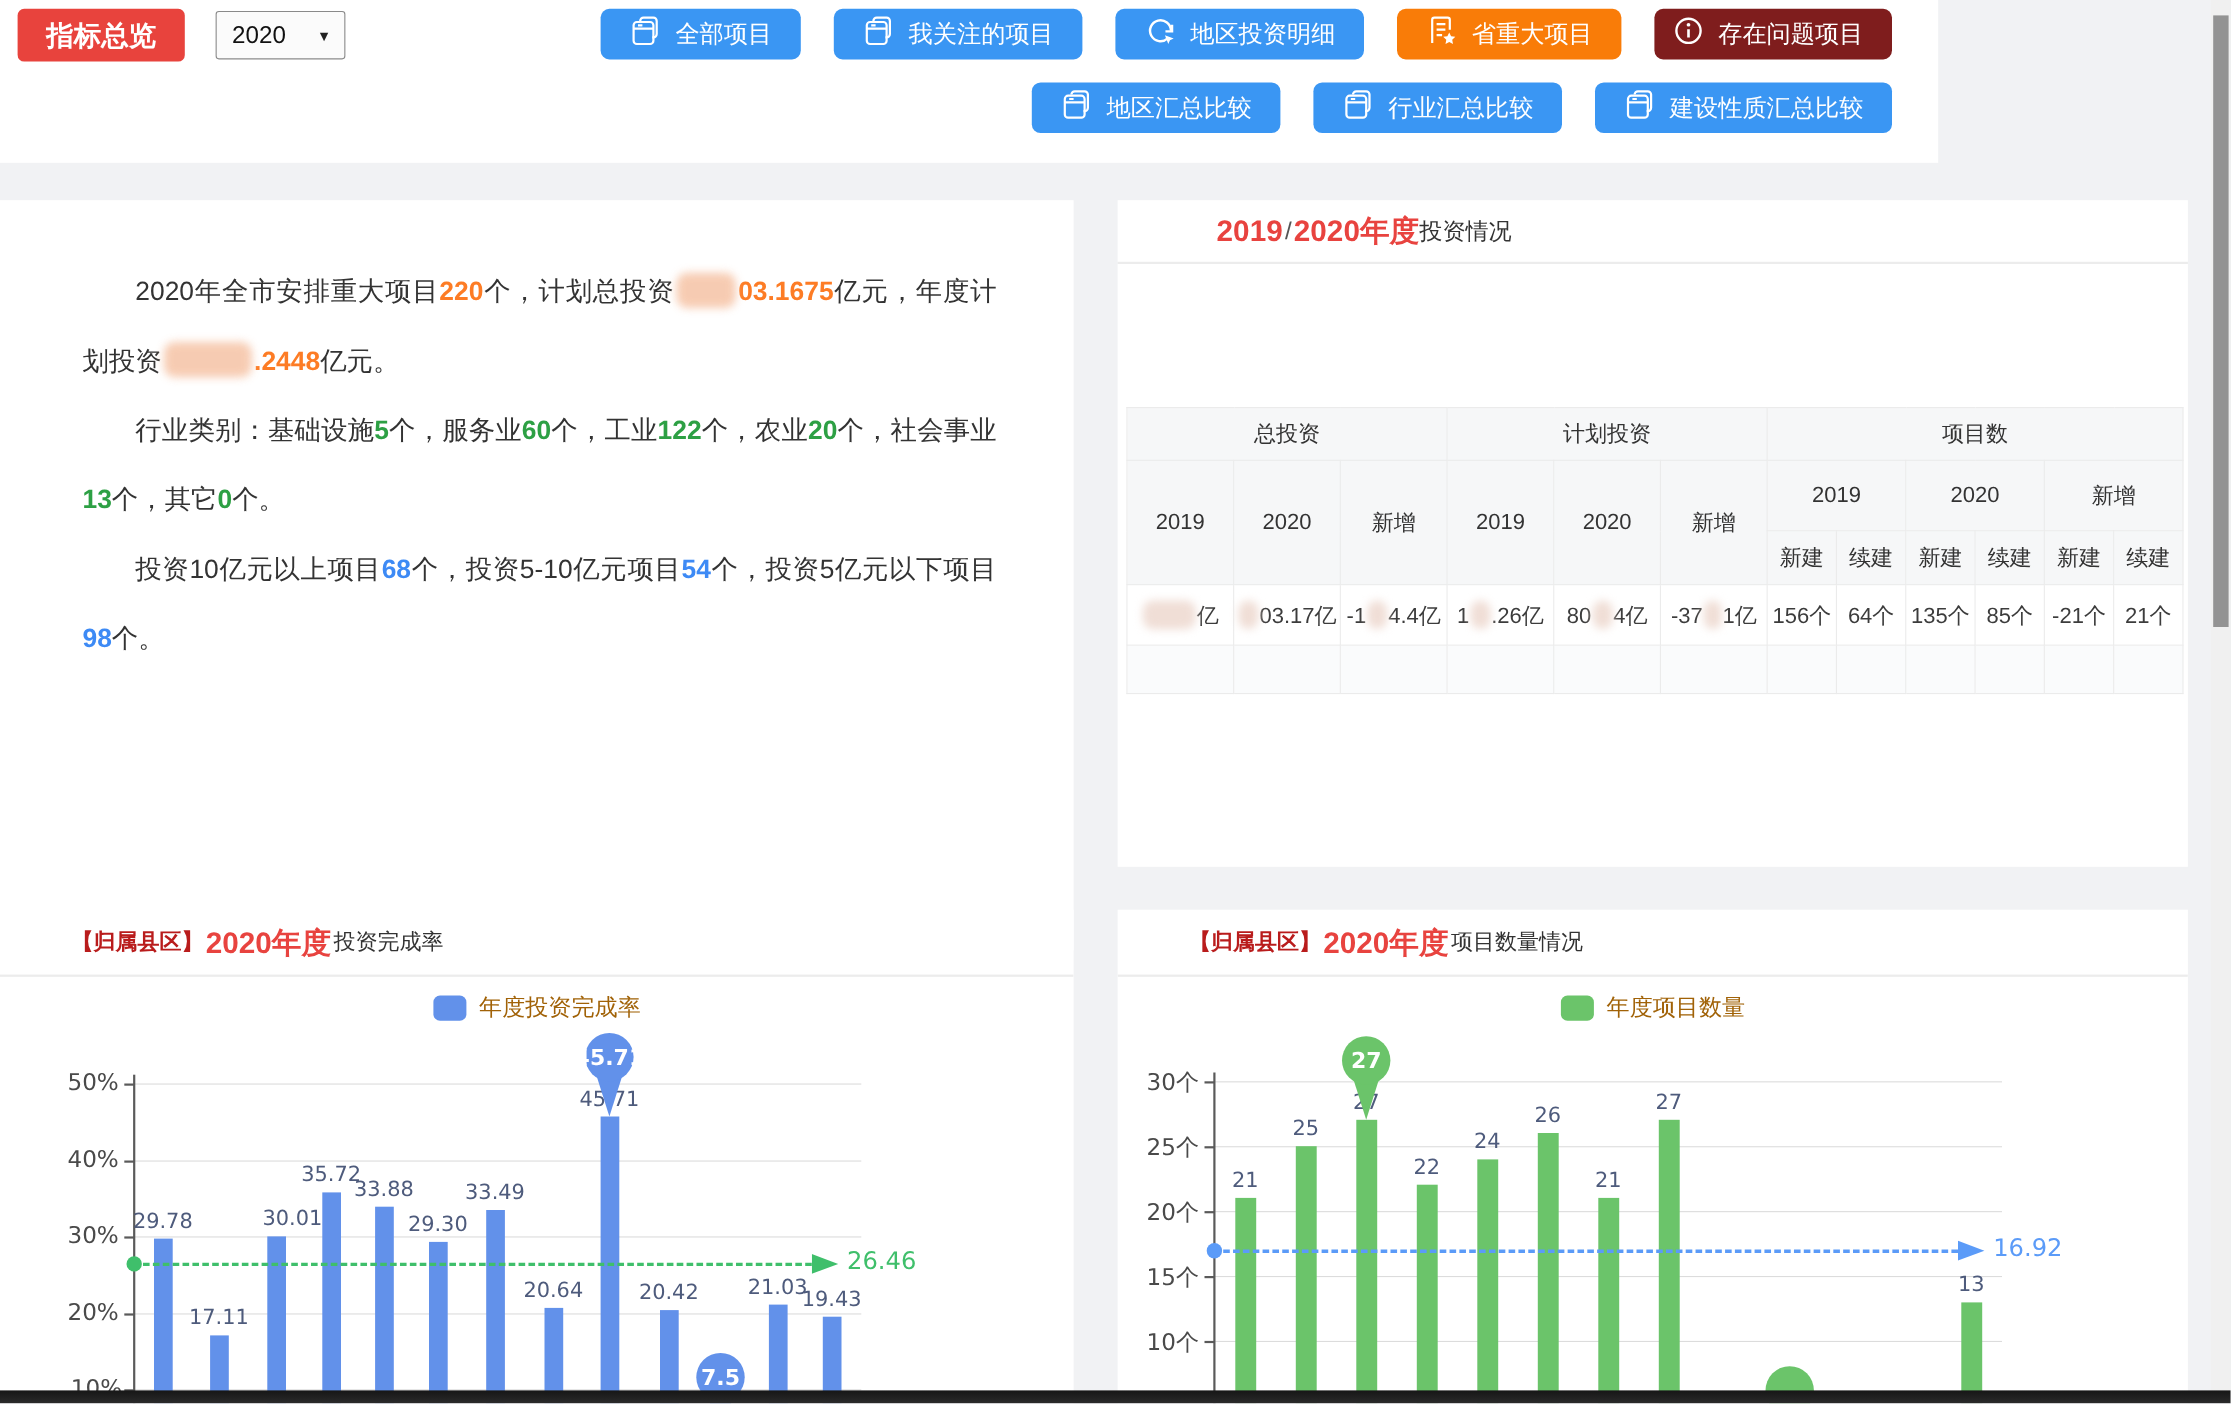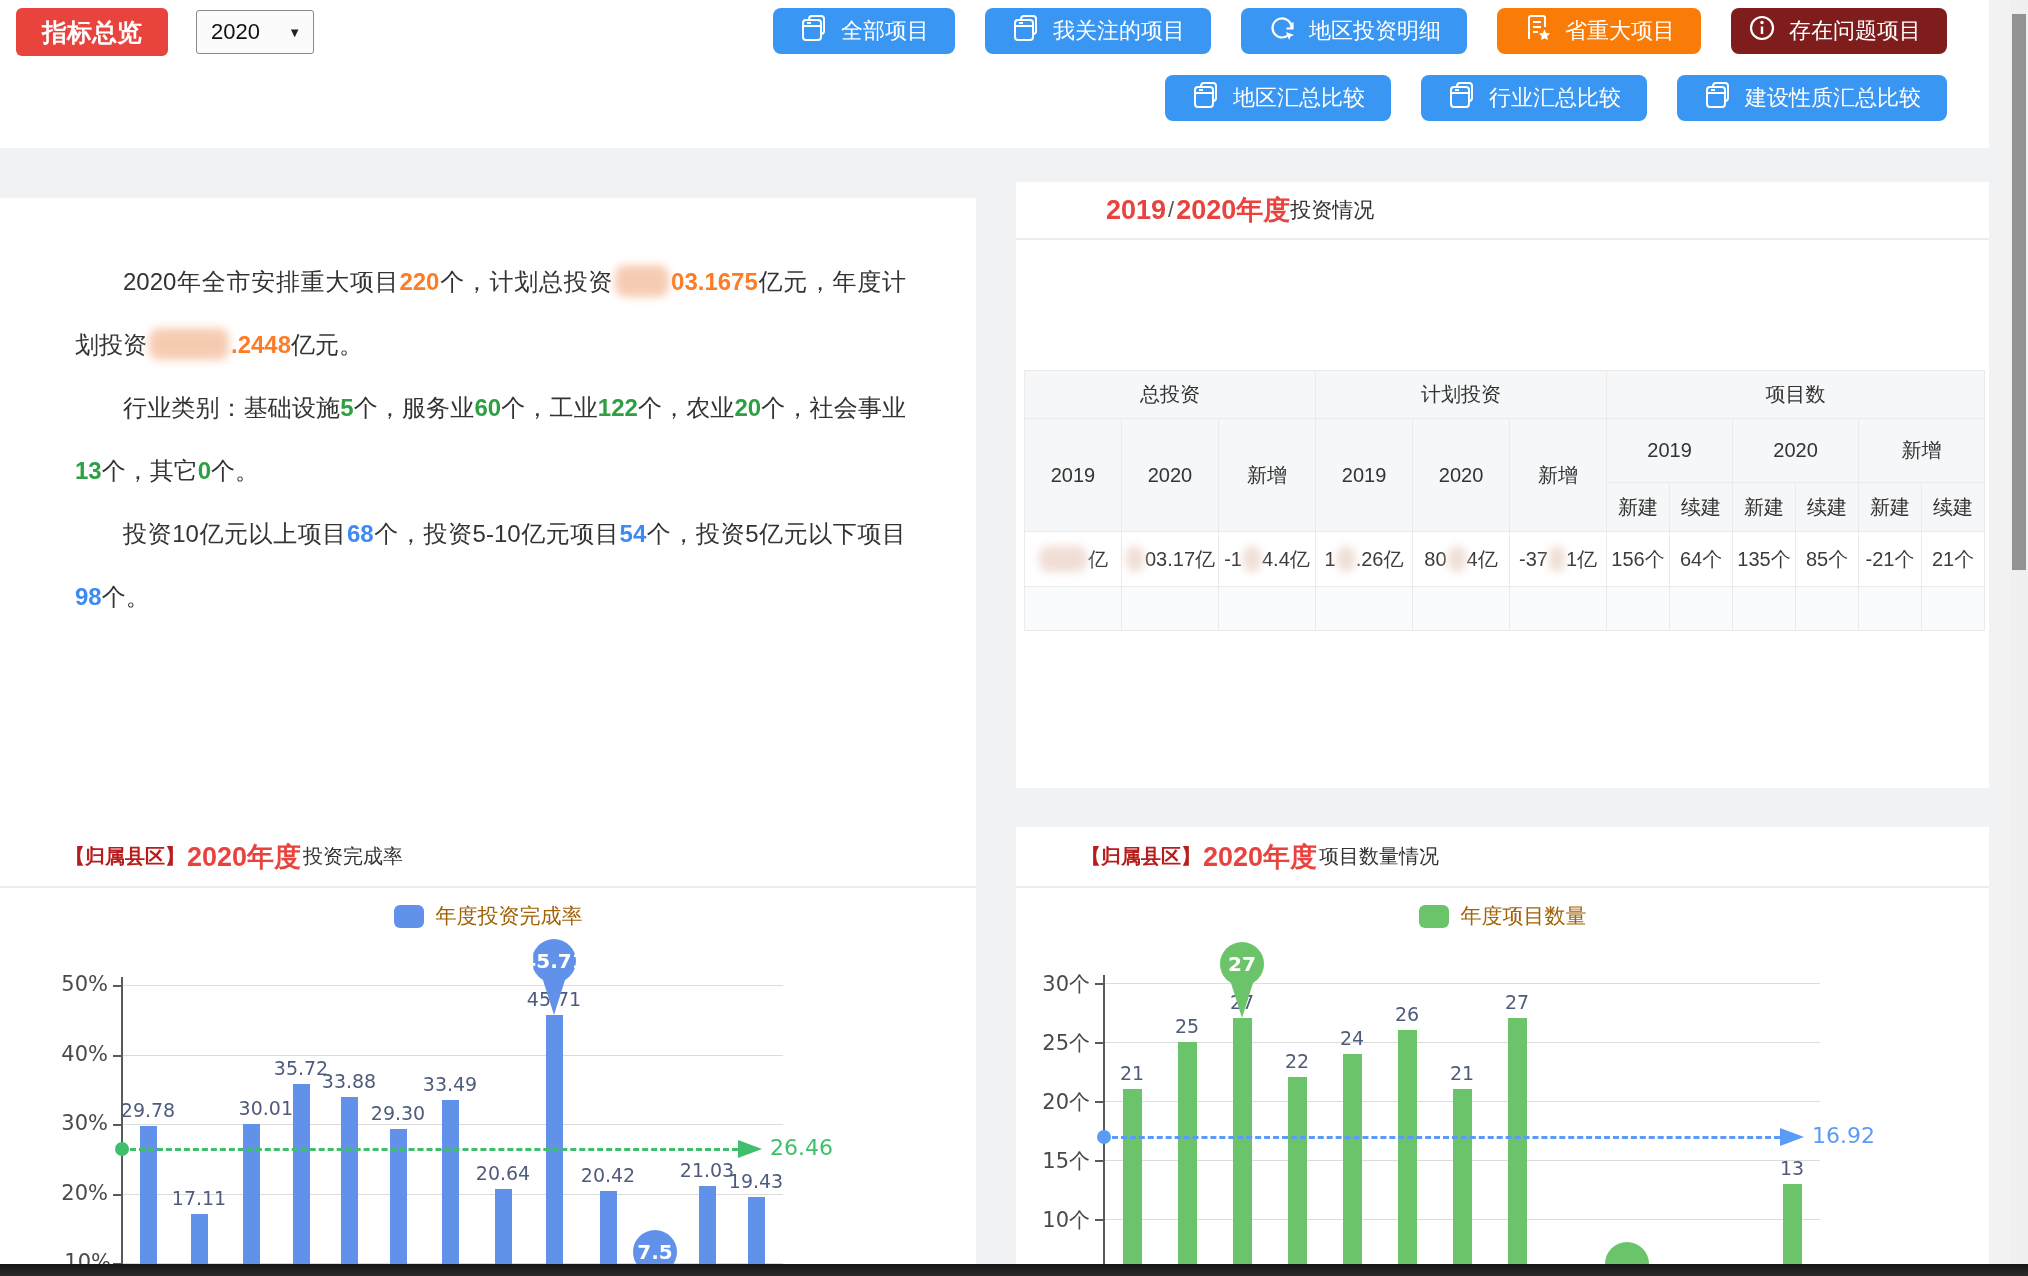--- a/index.html
+++ b/index.html
@@ -1,36 +1,36 @@
 <!DOCTYPE html>
 <html><head>
 <meta charset="utf-8">
 <style>
   html,body{margin:0;padding:0;background:#e9eaec;}
   #screen{position:relative;width:2028px;height:1276px;background:#f1f2f4;overflow:hidden;
           font-family:"Liberation Sans","DejaVu Sans",sans-serif;color:#333;}
   
-  .topbar{position:absolute;left:0;top:0;width:1989px;height:148px;background:#ffffff;}
+  .topbar{position:absolute;left:0;top:0;width:1762px;height:148px;background:#ffffff;}
   .overview-btn{position:absolute;left:16px;top:8px;width:152px;height:48px;background:#e8433d;
     border-radius:6px;color:#fff;font-size:25px;font-weight:bold;display:flex;align-items:center;justify-content:center;cursor:pointer;}
   .year-select{position:absolute;left:196px;top:10px;width:118px;height:44px;background:#fbfbfb;border:1px solid #8a8a8a;
     border-radius:3px;display:flex;align-items:center;justify-content:space-between;padding:0 12px 0 14px;box-sizing:border-box;
     font-size:22px;color:#111;cursor:pointer;}
   .year-caret{font-size:13px;color:#222;}
   .btn-row{position:absolute;right:42px;display:flex;gap:30px;justify-content:flex-end;}
   .row1{top:8px;}
   .row2{top:75px;}
   .nav-btn{height:46px;border-radius:8px;background:#3a96f3;color:#fff;font-size:22px;display:flex;align-items:center;
     gap:12px;padding:0 26px;cursor:pointer;white-space:nowrap;}
   .nav-btn.orange{background:#f97c08;}
   .nav-btn.red{background:#7f1d1d;padding-left:16px;}
   .nav-btn svg{flex:0 0 auto;}
   
   .panel{position:absolute;background:#fff;}
-  #summary-panel{left:0;top:198px;width:976px;height:682px;}
+  #summary-panel{left:0;top:182px;width:976px;height:682px;}
   #invest-panel{left:1016px;top:182px;width:973px;height:606px;}
   #chartL{left:0;top:827px;width:976px;height:449px;overflow:hidden;}
   #chartR{left:1016px;top:827px;width:973px;height:449px;overflow:hidden;}
   
   .summary-text{padding:52px 70px 0 75px;font-size:24px;line-height:63px;text-align:justify;color:#333;}
   .summary-text p{margin:0;text-indent:2em;}
   .num-orange{color:#fd7c25;font-weight:bold;}
   .num-blue{color:#3d8af5;font-weight:bold;}
   .num-green{color:#2da044;font-weight:bold;}
   .blur{display:inline-block;height:32px;border-radius:10px;vertical-align:-7px;margin:0 2px;filter:blur(4px);}

